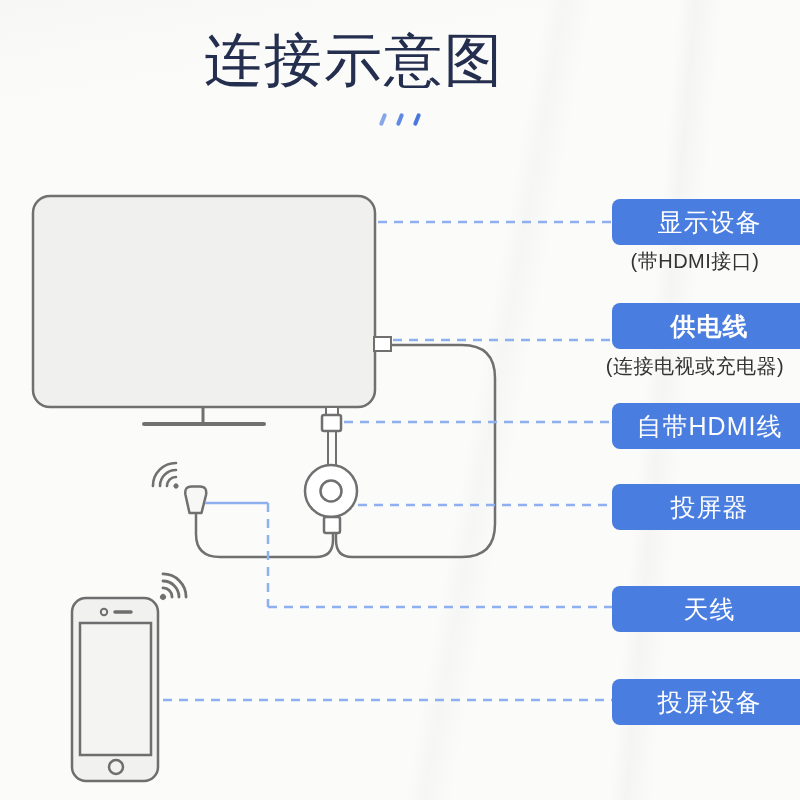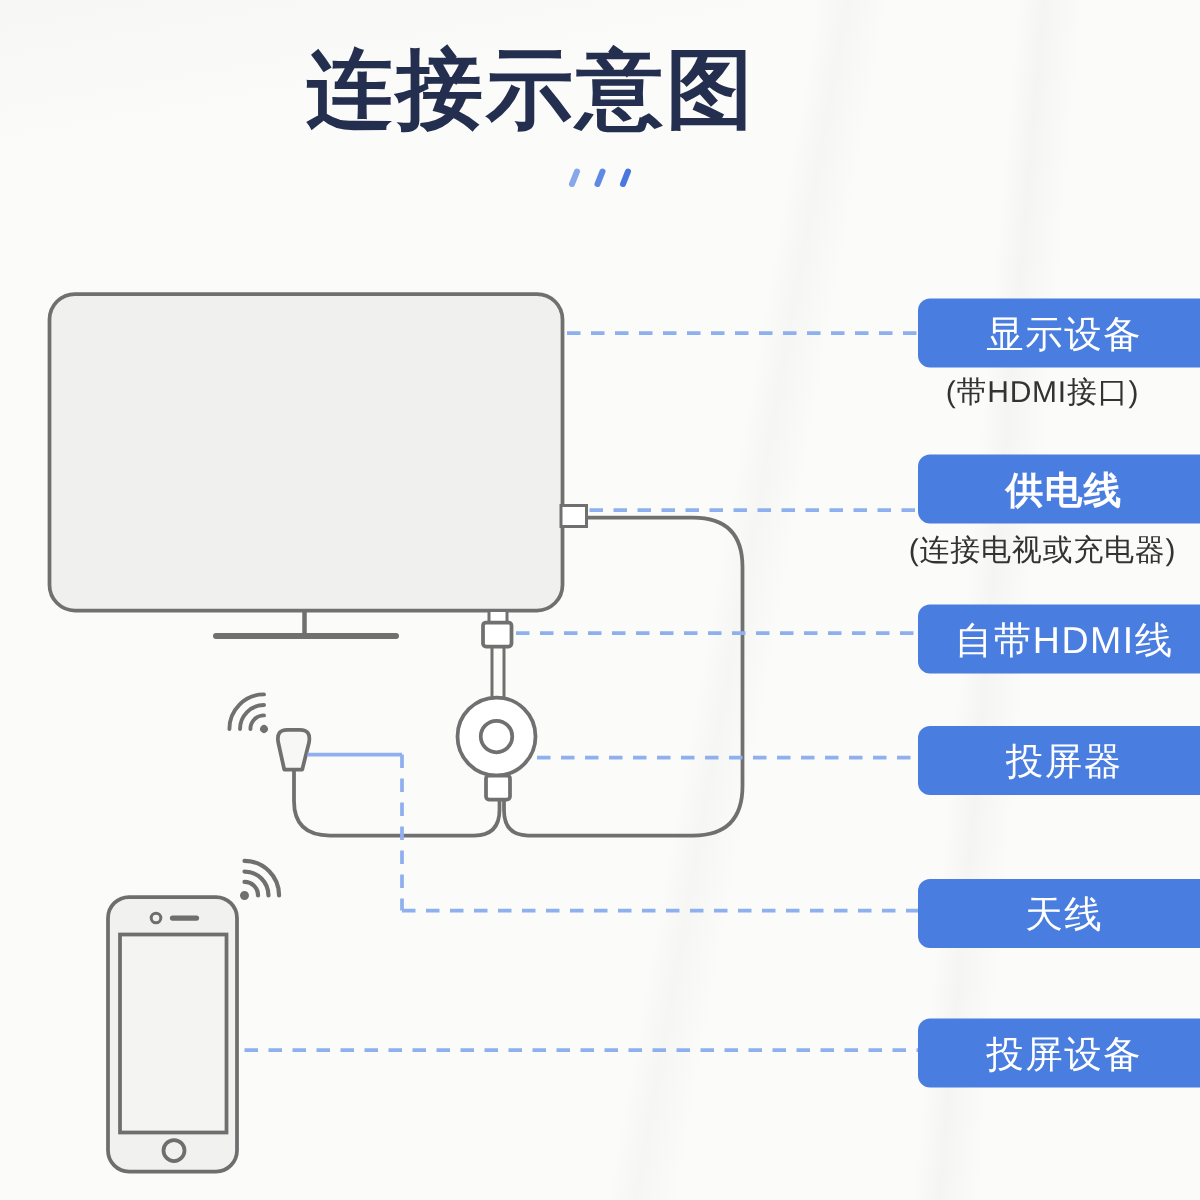--- a/index.html
+++ b/index.html
@@ -10,21 +10,21 @@
     background-color:#fbfbfa;
     background-image:
       linear-gradient(100deg, rgba(0,0,0,0) 58%, rgba(222,222,218,0.18) 60%, rgba(0,0,0,0) 63%),
       linear-gradient(95deg, rgba(0,0,0,0) 78%, rgba(222,222,218,0.22) 80%, rgba(0,0,0,0) 83%),
       linear-gradient(170deg, rgba(235,235,232,0.25) 0%, rgba(0,0,0,0) 12%);
     font-family:"Liberation Sans","DejaVu Sans",sans-serif;
   }
   .title{
     position:absolute;top:28px;left:0;width:708px;
     text-align:center;
-    font-size:58px;font-weight:700;
+    font-size:58px;font-weight:400;
     color:#242e4e;
     letter-spacing:2px;
     line-height:1.1;
   }
   .title-ticks{
     position:absolute;top:112px;left:0;width:800px;
     text-align:center;height:20px;
   }
   .tick{
     display:inline-block;width:4px;height:13px;border-radius:2.5px;

